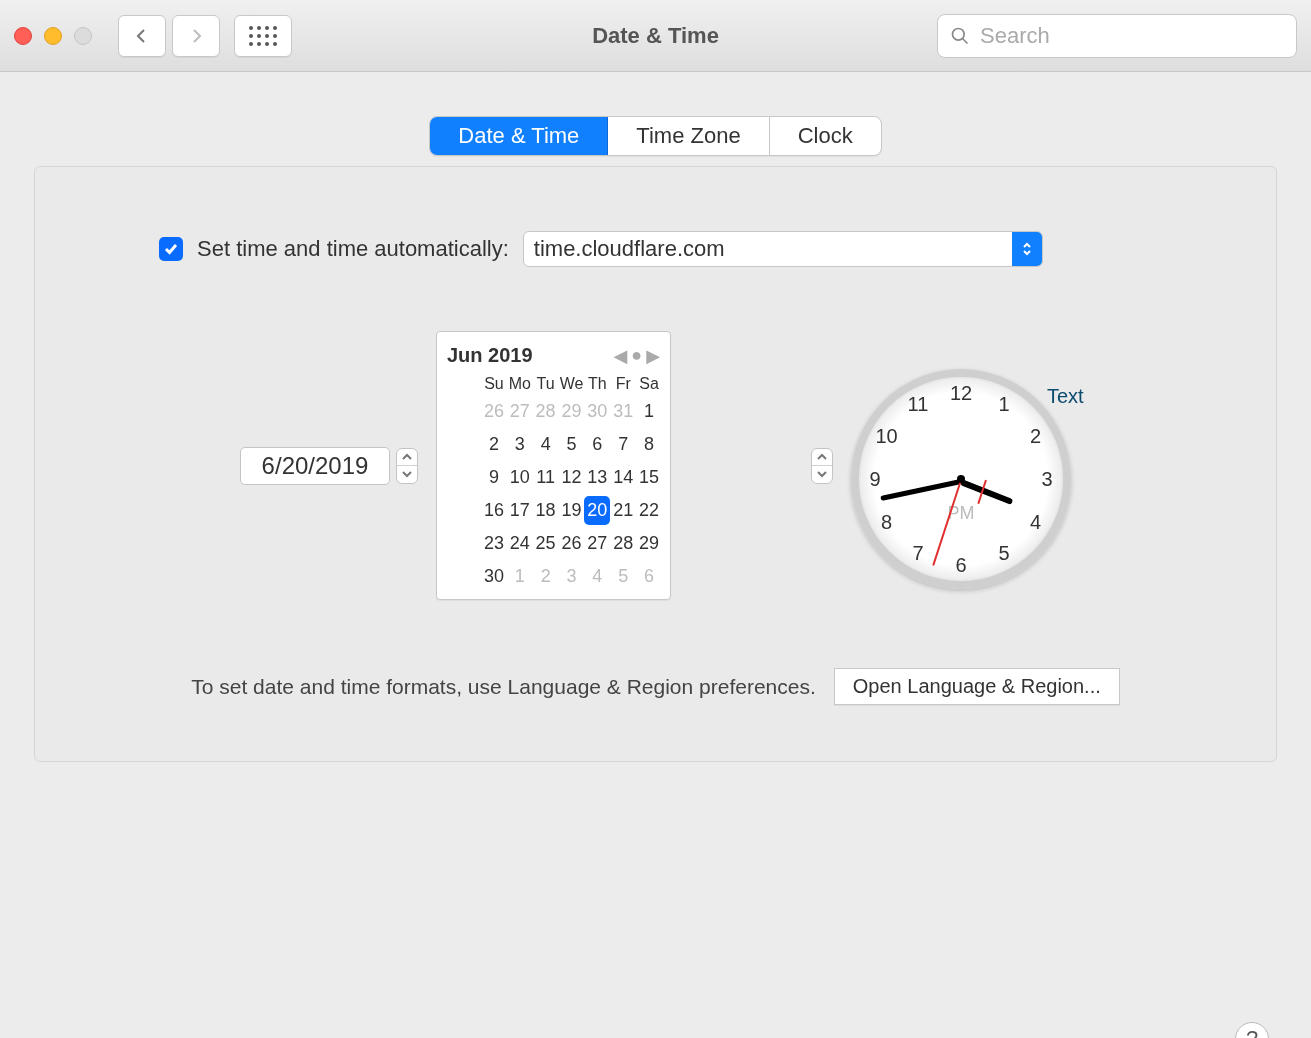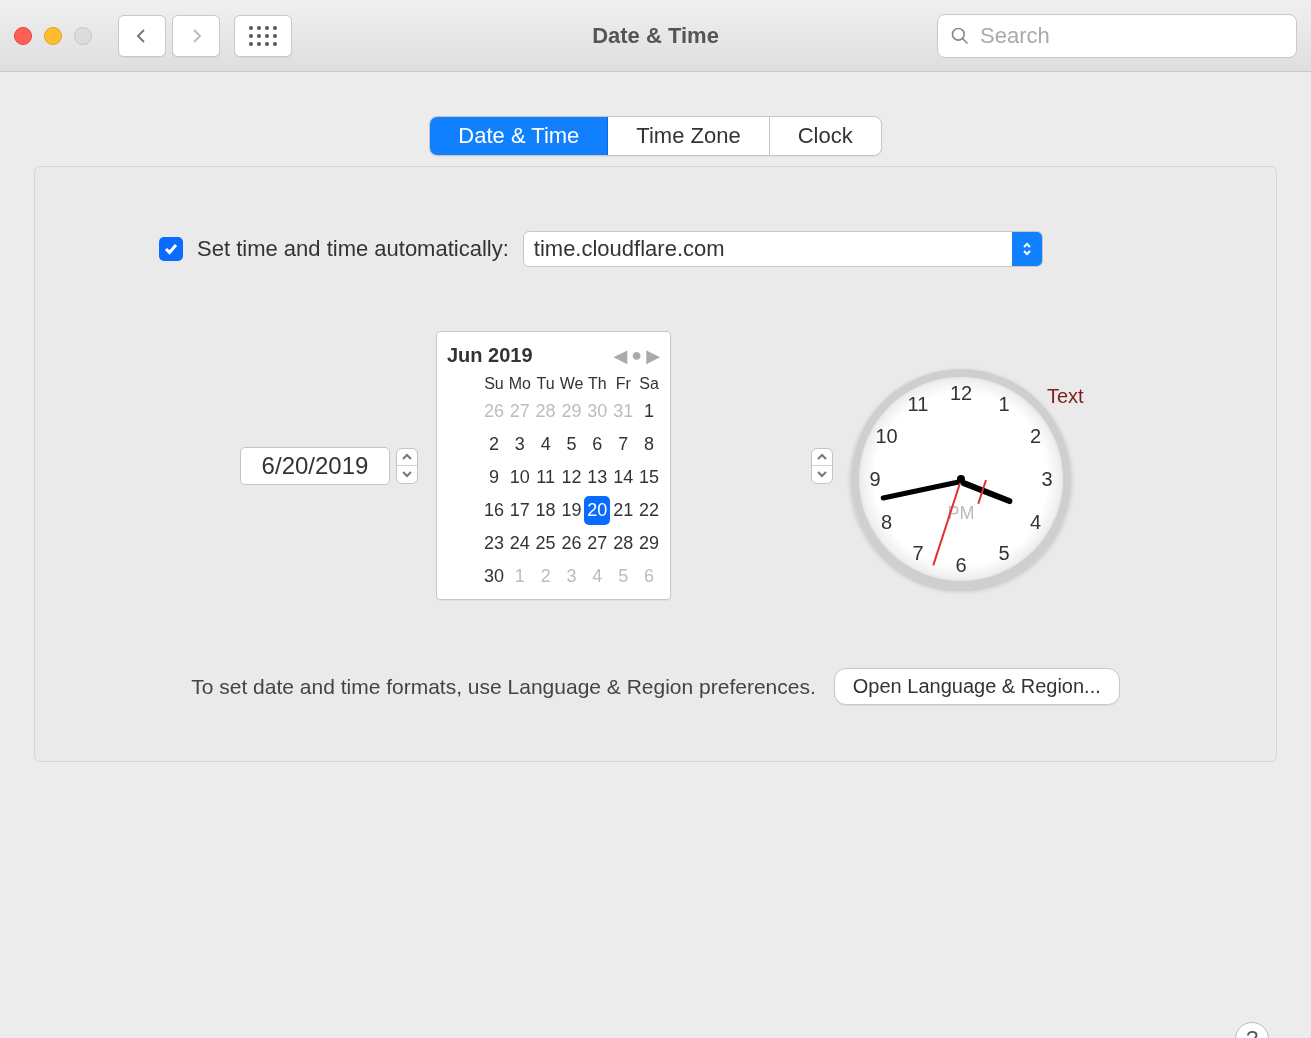--- a/index.html
+++ b/index.html
@@ -124,27 +124,27 @@
     position:relative;
   }
   .num{position:absolute;width:24px;text-align:center;font-size:20px;font-weight:500;transform:translate(-50%,-50%);}
   .clock-center{position:absolute;left:50%;top:50%;width:8px;height:8px;background:#000;border-radius:50%;transform:translate(-50%,-50%);z-index:5;}
   .hand{position:absolute;left:50%;top:50%;transform-origin:left center;background:#000;border-radius:4px;}
   .hand.hour{width:55px;height:6px;}
   .hand.min {width:82px;height:5px;}
   .hand.sec {width:90px;height:2px;background:#e03030;}
   .sec-tail{position:absolute;left:50%;top:50%;width:25px;height:2px;background:#e03030;transform-origin:right center;}
   .ampm{position:absolute;left:50%;top:62%;transform:translateX(-50%);color:#bbb;font-size:18px;font-weight:500;}
-  .overlay-label{position:absolute;left:196px;top:16px;color:#7f1d1d;font-size:20px;}
+  .overlay-label{position:absolute;left:196px;top:16px;color:#0c4a6e;font-size:20px;}
 
   
   .foot{display:flex;align-items:center;gap:18px;margin-top:68px;justify-content:center;}
   .foot-text{font-size:21px;color:#444;}
   .btn{
-    background:#fff;border:1px solid #c8c8c8;border-radius:12px;
+    background:#fff;border:1px solid #c8c8c8;border-radius:0;
     padding:6px 18px;font-size:20px;cursor:default;box-shadow:0 1px 0 rgba(0,0,0,.06);
   }
 
   
   .lockbar{display:flex;align-items:center;gap:26px;padding:42px 48px 0 48px;color:#777;font-size:22px;}
   .lock-icon{width:40px;height:50px;position:relative;cursor:default;}
   .lock-body{position:absolute;bottom:0;width:38px;height:28px;background:linear-gradient(#ffb23e,#e08f16);border-radius:4px;border:1px solid #c47b0e;box-shadow:inset 0 2px 0 rgba(0,0,0,.15);}
   .lock-sh{position:absolute;left:9px;top:-2px;width:24px;height:28px;border:4px solid #b8b8b8;border-bottom:none;border-radius:12px 12px 0 0;transform:rotate(-20deg);transform-origin:left bottom;}
   .lock-body::before,.lock-body::after{content:"";position:absolute;top:0;bottom:0;width:1px;background:rgba(0,0,0,.15);}
   .lock-body::before{left:33%;} .lock-body::after{left:66%;}

